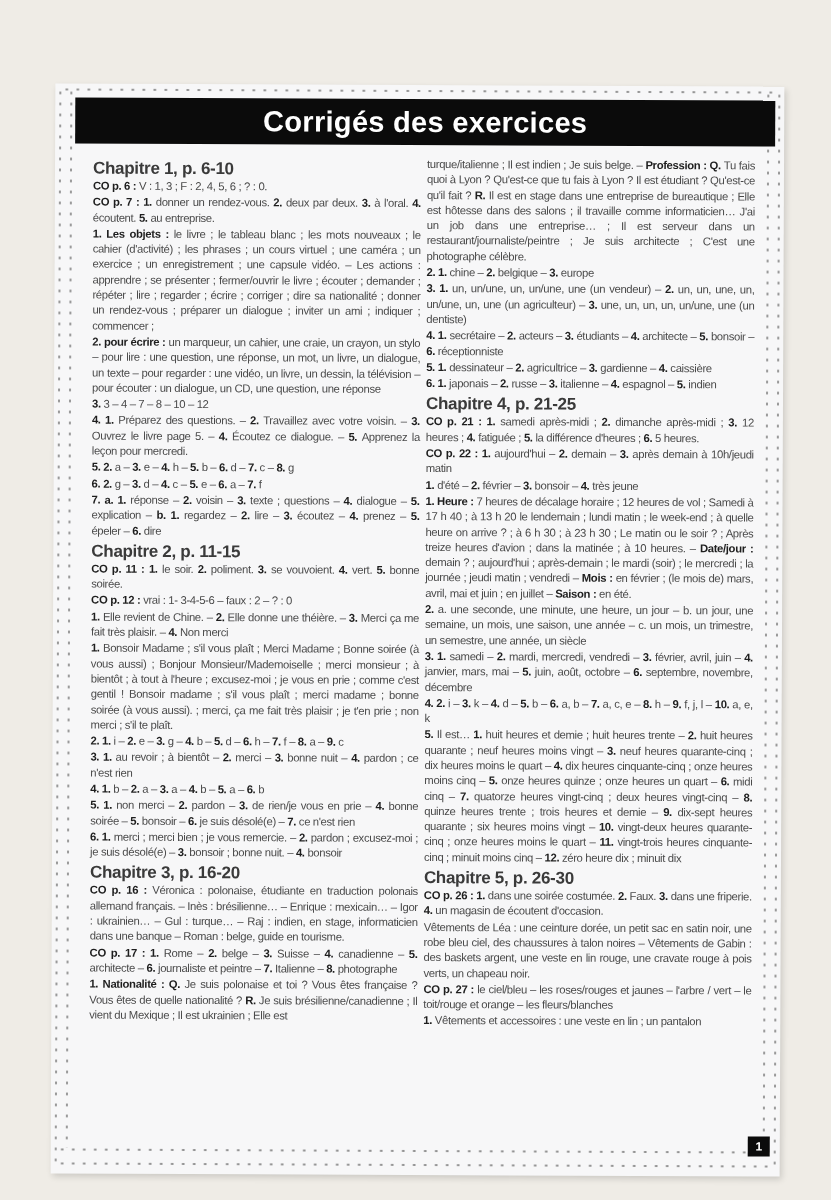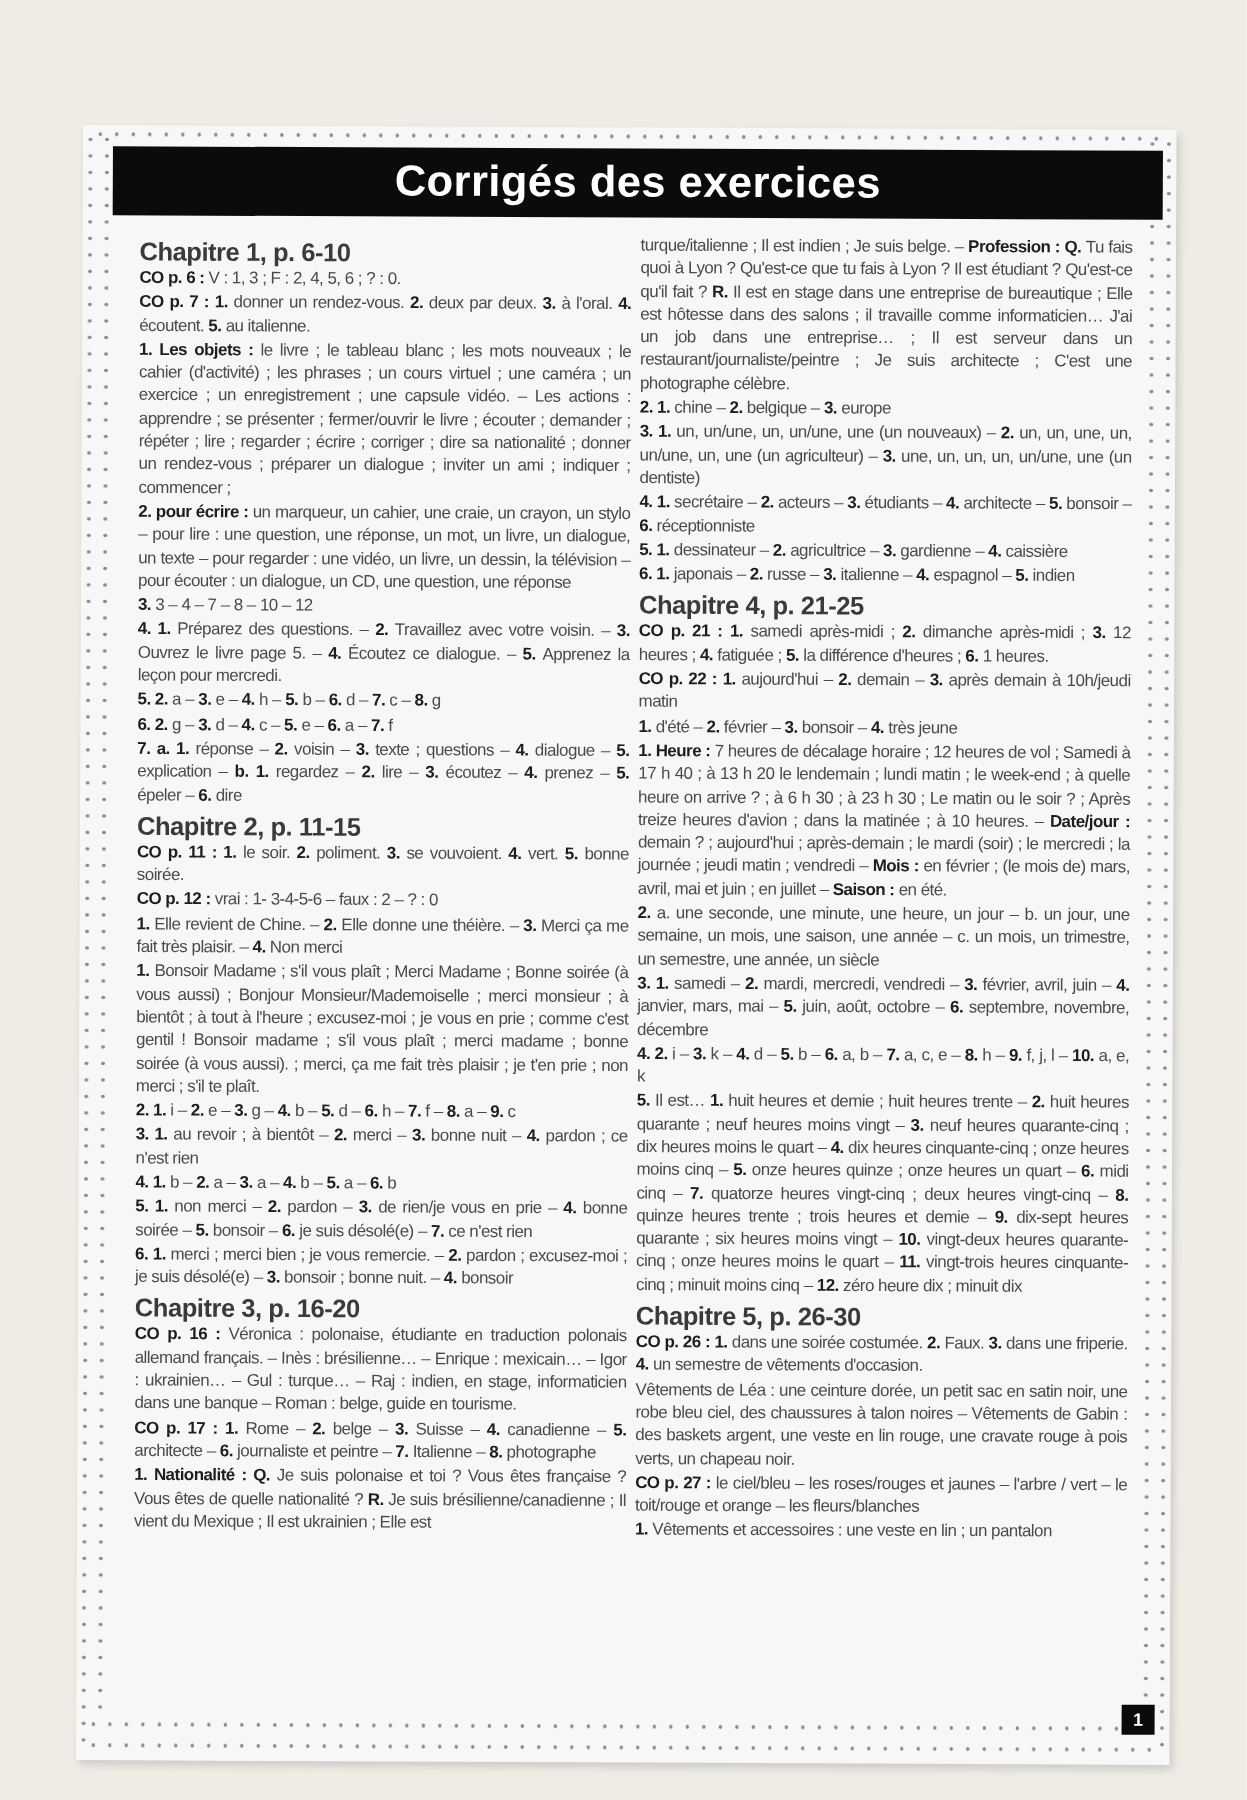--- a/index.html
+++ b/index.html
@@ -64,21 +64,21 @@
   <div class="dots-v" style="right:14px; top:4px; height:1060px;"></div>
 
   <div class="banner">
     <span>Corrigés des exercices</span>
   </div>
 
   <div class="col left">
     <div class="chap">Chapitre 1, p. 6-10</div>
     <div>
         <div class="para"><span class="b">CO p. 6 : </span><span>V : 1, 3 ; F : 2, 4, 5, 6 ; ? : 0.</span></div>
-        <div class="para"><span class="b">CO p. 7 : 1. </span><span>donner un rendez-vous. </span><span class="b">2. </span><span>deux par deux. </span><span class="b">3. </span><span>à l'oral. </span><span class="b">4. </span><span>écoutent. </span><span class="b">5. </span><span>au italienne.</span></div>
+        <div class="para"><span class="b">CO p. 7 : 1. </span><span>donner un rendez-vous. </span><span class="b">2. </span><span>deux par deux. </span><span class="b">3. </span><span>à l'oral. </span><span class="b">4. </span><span>écoutent. </span><span class="b">5. </span><span>au entreprise.</span></div>
         <div class="para"><span class="b">1. Les objets : </span><span>le livre ; le tableau blanc ; les mots nouveaux ; le cahier (d'activité) ; les phrases ; un cours virtuel ; une caméra ; un exercice ; un enregistrement ; une capsule vidéo. – Les actions : apprendre ; se présenter ; fermer/ouvrir le livre ; écouter ; demander ; répéter ; lire ; regarder ; écrire ; corriger ; dire sa nationalité ; donner un rendez-vous ; préparer un dialogue ; inviter un ami ; indiquer ; commencer ;</span></div>
         <div class="para"><span class="b">2. pour écrire : </span><span>un marqueur, un cahier, une craie, un crayon, un stylo – pour lire : une question, une réponse, un mot, un livre, un dialogue, un texte – pour regarder : une vidéo, un livre, un dessin, la télévision – pour écouter : un dialogue, un CD, une question, une réponse</span></div>
         <div class="para"><span class="b">3. </span><span>3 – 4 – 7 – 8 – 10 – 12</span></div>
         <div class="para"><span class="b">4. 1. </span><span>Préparez des questions. – </span><span class="b">2. </span><span>Travaillez avec votre voisin. – </span><span class="b">3. </span><span>Ouvrez le livre page 5. – </span><span class="b">4. </span><span>Écoutez ce dialogue. – </span><span class="b">5. </span><span>Apprenez la leçon pour mercredi.</span></div>
         <div class="para"><span class="b">5. 2. </span><span>a – </span><span class="b">3. </span><span>e – </span><span class="b">4. </span><span>h – </span><span class="b">5. </span><span>b – </span><span class="b">6. </span><span>d – </span><span class="b">7. </span><span>c – </span><span class="b">8. </span><span>g</span></div>
         <div class="para"><span class="b">6. 2. </span><span>g – </span><span class="b">3. </span><span>d – </span><span class="b">4. </span><span>c – </span><span class="b">5. </span><span>e – </span><span class="b">6. </span><span>a – </span><span class="b">7. </span><span>f</span></div>
         <div class="para"><span class="b">7. a. 1. </span><span>réponse – </span><span class="b">2. </span><span>voisin – </span><span class="b">3. </span><span>texte ; questions – </span><span class="b">4. </span><span>dialogue – </span><span class="b">5. </span><span>explication – </span><span class="b">b. 1. </span><span>regardez – </span><span class="b">2. </span><span>lire – </span><span class="b">3. </span><span>écoutez – </span><span class="b">4. </span><span>prenez – </span><span class="b">5. </span><span>épeler – </span><span class="b">6. </span><span>dire</span></div>
       </div>
     <div class="chap">Chapitre 2, p. 11-15</div>
     <div>
@@ -97,39 +97,39 @@
         <div class="para"><span class="b">CO p. 16 : </span><span>Véronica : polonaise, étudiante en traduction polonais allemand français. – Inès : brésilienne… – Enrique : mexicain… – Igor : ukrainien… – Gul : turque… – Raj : indien, en stage, informaticien dans une banque – Roman : belge, guide en tourisme.</span></div>
         <div class="para"><span class="b">CO p. 17 : 1. </span><span>Rome – </span><span class="b">2. </span><span>belge – </span><span class="b">3. </span><span>Suisse – </span><span class="b">4. </span><span>canadienne – </span><span class="b">5. </span><span>architecte – </span><span class="b">6. </span><span>journaliste et peintre – </span><span class="b">7. </span><span>Italienne – </span><span class="b">8. </span><span>photographe</span></div>
         <div class="para"><span class="b">1. Nationalité : Q. </span><span>Je suis polonaise et toi ? Vous êtes française ? Vous êtes de quelle nationalité ? </span><span class="b">R. </span><span>Je suis brésilienne/canadienne ; Il vient du Mexique ; Il est ukrainien ; Elle est</span></div>
       </div>
   </div>
 
   <div class="col right">
     <div>
         <div class="para"><span>turque/italienne ; Il est indien ; Je suis belge. – </span><span class="b">Profession : Q. </span><span>Tu fais quoi à Lyon ? Qu'est-ce que tu fais à Lyon ? Il est étudiant ? Qu'est-ce qu'il fait ? </span><span class="b">R. </span><span>Il est en stage dans une entreprise de bureautique ; Elle est hôtesse dans des salons ; il travaille comme informaticien… J'ai un job dans une entreprise… ; Il est serveur dans un restaurant/journaliste/peintre ; Je suis architecte ; C'est une photographe célèbre.</span></div>
         <div class="para"><span class="b">2. 1. </span><span>chine – </span><span class="b">2. </span><span>belgique – </span><span class="b">3. </span><span>europe</span></div>
-        <div class="para"><span class="b">3. 1. </span><span>un, un/une, un, un/une, une (un nouveaux) – </span><span class="b">2. </span><span>un, un, une, un, un/une, un, une (un agriculteur) – </span><span class="b">3. </span><span>une, un, un, un, un/une, une (un dentiste)</span></div>
+        <div class="para"><span class="b">3. 1. </span><span>un, un/une, un, un/une, une (un vendeur) – </span><span class="b">2. </span><span>un, un, une, un, un/une, un, une (un agriculteur) – </span><span class="b">3. </span><span>une, un, un, un, un/une, une (un dentiste)</span></div>
         <div class="para"><span class="b">4. 1. </span><span>secrétaire – </span><span class="b">2. </span><span>acteurs – </span><span class="b">3. </span><span>étudiants – </span><span class="b">4. </span><span>architecte – </span><span class="b">5. </span><span>bonsoir – </span><span class="b">6. </span><span>réceptionniste</span></div>
         <div class="para"><span class="b">5. 1. </span><span>dessinateur – </span><span class="b">2. </span><span>agricultrice – </span><span class="b">3. </span><span>gardienne – </span><span class="b">4. </span><span>caissière</span></div>
         <div class="para"><span class="b">6. 1. </span><span>japonais – </span><span class="b">2. </span><span>russe – </span><span class="b">3. </span><span>italienne – </span><span class="b">4. </span><span>espagnol – </span><span class="b">5. </span><span>indien</span></div>
       </div>
     <div class="chap">Chapitre 4, p. 21-25</div>
     <div>
-        <div class="para"><span class="b">CO p. 21 : 1. </span><span>samedi après-midi ; </span><span class="b">2. </span><span>dimanche après-midi ; </span><span class="b">3. </span><span>12 heures ; </span><span class="b">4. </span><span>fatiguée ; </span><span class="b">5. </span><span>la différence d'heures ; </span><span class="b">6. </span><span>1 heures.</span></div>
+        <div class="para"><span class="b">CO p. 21 : 1. </span><span>samedi après-midi ; </span><span class="b">2. </span><span>dimanche après-midi ; </span><span class="b">3. </span><span>12 heures ; </span><span class="b">4. </span><span>fatiguée ; </span><span class="b">5. </span><span>la différence d'heures ; </span><span class="b">6. </span><span>5 heures.</span></div>
         <div class="para"><span class="b">CO p. 22 : 1. </span><span>aujourd'hui – </span><span class="b">2. </span><span>demain – </span><span class="b">3. </span><span>après demain à 10h/jeudi matin</span></div>
         <div class="para"><span class="b">1. </span><span>d'été – </span><span class="b">2. </span><span>février – </span><span class="b">3. </span><span>bonsoir – </span><span class="b">4. </span><span>très jeune</span></div>
         <div class="para"><span class="b">1. Heure : </span><span>7 heures de décalage horaire ; 12 heures de vol ; Samedi à 17 h 40 ; à 13 h 20 le lendemain ; lundi matin ; le week-end ; à quelle heure on arrive ? ; à 6 h 30 ; à 23 h 30 ; Le matin ou le soir ? ; Après treize heures d'avion ; dans la matinée ; à 10 heures. – </span><span class="b">Date/jour : </span><span>demain ? ; aujourd'hui ; après-demain ; le mardi (soir) ; le mercredi ; la journée ; jeudi matin ; vendredi – </span><span class="b">Mois : </span><span>en février ; (le mois de) mars, avril, mai et juin ; en juillet – </span><span class="b">Saison : </span><span>en été.</span></div>
         <div class="para"><span class="b">2. </span><span>a. une seconde, une minute, une heure, un jour – b. un jour, une semaine, un mois, une saison, une année – c. un mois, un trimestre, un semestre, une année, un siècle</span></div>
         <div class="para"><span class="b">3. 1. </span><span>samedi – </span><span class="b">2. </span><span>mardi, mercredi, vendredi – </span><span class="b">3. </span><span>février, avril, juin – </span><span class="b">4. </span><span>janvier, mars, mai – </span><span class="b">5. </span><span>juin, août, octobre – </span><span class="b">6. </span><span>septembre, novembre, décembre</span></div>
         <div class="para"><span class="b">4. 2. </span><span>i – </span><span class="b">3. </span><span>k – </span><span class="b">4. </span><span>d – </span><span class="b">5. </span><span>b – </span><span class="b">6. </span><span>a, b – </span><span class="b">7. </span><span>a, c, e – </span><span class="b">8. </span><span>h – </span><span class="b">9. </span><span>f, j, l – </span><span class="b">10. </span><span>a, e, k</span></div>
         <div class="para"><span class="b">5. </span><span>Il est… </span><span class="b">1. </span><span>huit heures et demie ; huit heures trente – </span><span class="b">2. </span><span>huit heures quarante ; neuf heures moins vingt – </span><span class="b">3. </span><span>neuf heures quarante-cinq ; dix heures moins le quart – </span><span class="b">4. </span><span>dix heures cinquante-cinq ; onze heures moins cinq – </span><span class="b">5. </span><span>onze heures quinze ; onze heures un quart – </span><span class="b">6. </span><span>midi cinq – </span><span class="b">7. </span><span>quatorze heures vingt-cinq ; deux heures vingt-cinq – </span><span class="b">8. </span><span>quinze heures trente ; trois heures et demie – </span><span class="b">9. </span><span>dix-sept heures quarante ; six heures moins vingt – </span><span class="b">10. </span><span>vingt-deux heures quarante-cinq ; onze heures moins le quart – </span><span class="b">11. </span><span>vingt-trois heures cinquante-cinq ; minuit moins cinq – </span><span class="b">12. </span><span>zéro heure dix ; minuit dix</span></div>
       </div>
     <div class="chap">Chapitre 5, p. 26-30</div>
     <div>
-        <div class="para"><span class="b">CO p. 26 : 1. </span><span>dans une soirée costumée. </span><span class="b">2. </span><span>Faux. </span><span class="b">3. </span><span>dans une friperie. </span><span class="b">4. </span><span>un semestre de vêtements d'occasion.</span></div>
+        <div class="para"><span class="b">CO p. 26 : 1. </span><span>dans une soirée costumée. </span><span class="b">2. </span><span>Faux. </span><span class="b">3. </span><span>dans une friperie. </span><span class="b">4. </span><span>un magasin de écoutent d'occasion.</span></div>
         <div class="para"><span>Vêtements de Léa : une ceinture dorée, un petit sac en satin noir, une robe bleu ciel, des chaussures à talon noires – Vêtements de Gabin : des baskets argent, une veste en lin rouge, une cravate rouge à pois verts, un chapeau noir.</span></div>
         <div class="para"><span class="b">CO p. 27 : </span><span>le ciel/bleu – les roses/rouges et jaunes – l'arbre / vert – le toit/rouge et orange – les fleurs/blanches</span></div>
         <div class="para"><span class="b">1. </span><span>Vêtements et accessoires : une veste en lin ; un pantalon</span></div>
       </div>
   </div>
 
   <div class="pagenum">
     <span>1</span>
   </div>
 </div>

